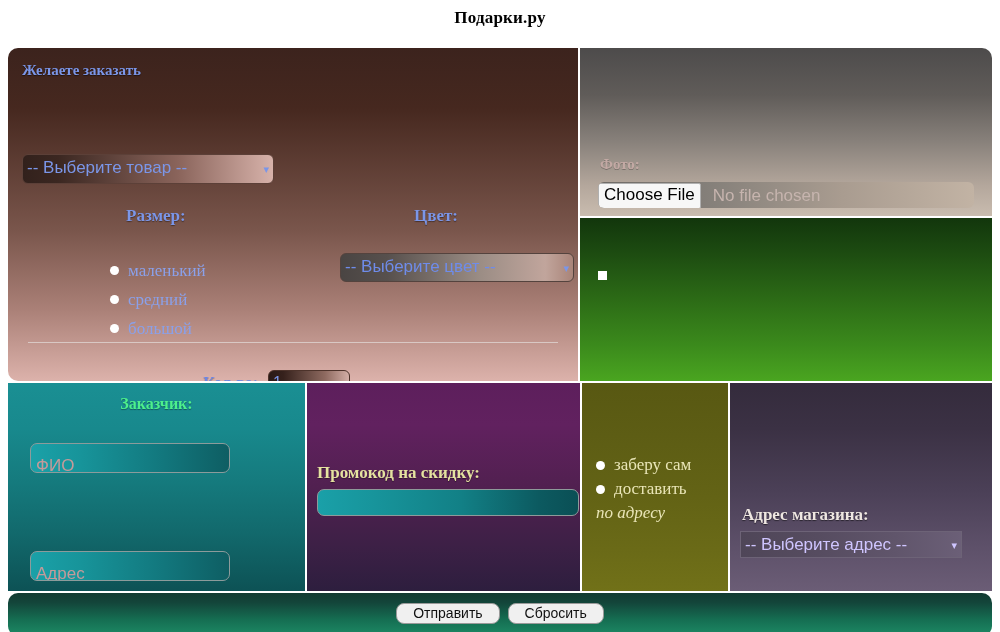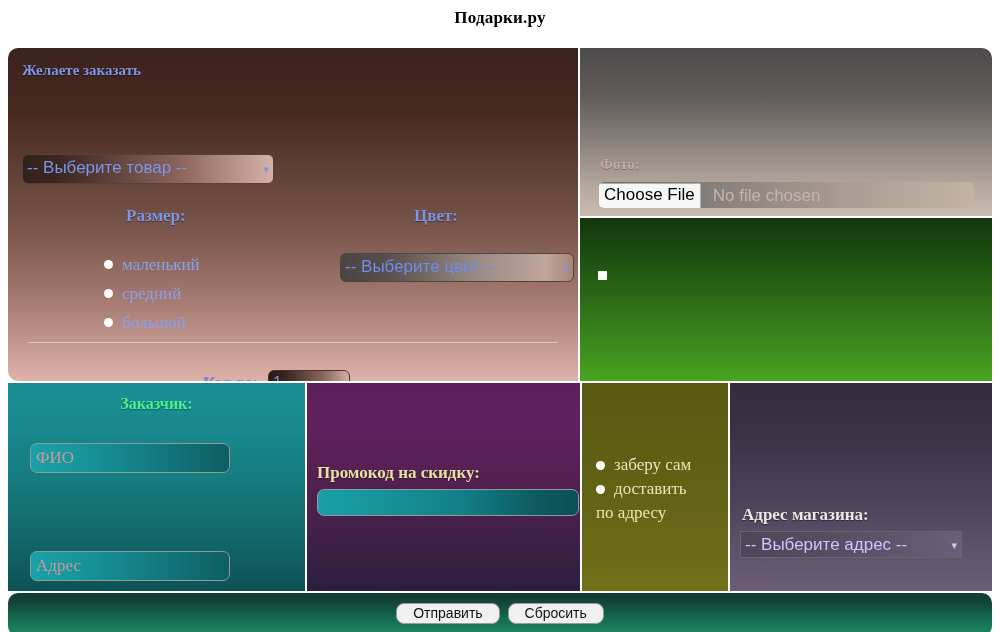--- a/index.html
+++ b/index.html
@@ -89,21 +89,21 @@
     position: absolute;
     left: 406px; top: 158px;
     font-weight: bold; font-size: 17px;
     color: #7b96e8;
     text-shadow: 0 1px 1px rgba(0,0,0,.4);
   }
 
   .size-list {
     position: absolute;
     left: 96px; top: 204px;
-    margin: 0; padding: 0;
+    margin: 6px; padding: 0;
     list-style: none;
   }
   .size-list li {
     position: relative;
     padding-left: 18px;
     height: 29px;
     font-size: 17px;
     color: #8aa0ea;
     line-height: 25px;
   }
@@ -262,24 +262,24 @@
   }
   .txt-input {
     position: absolute;
     left: 22px;
     width: 200px; height: 30px;
     box-sizing: border-box;
     border: 1px solid #8c9b9b;
     border-radius: 7px;
     background: linear-gradient(to right, #1aa1a8 0%, #17949a 25%, #137c82 60%, #0e5e63 100%);
     color: #c49a9a;
-    font-family: Liberation Serif, serif;
+    font-family: Liberation Sans, sans-serif;
     font-size: 17px;
     line-height: 28px;
-    padding: 0 5px;
+    padding: 8px 5px;
     white-space: nowrap;
     overflow: hidden;
   }
   .txt-fio   { top: 60px; }
   .txt-phone { top: 114px; }
   .txt-addr  { top: 168px; }
 
   
   .panel-promo {
     left: 299px; top: 335px; width: 273px; height: 208px;
@@ -321,21 +321,21 @@
     line-height: 24px;
     color: #e9e5b7;
   }
   .delivery-list li .radio-dot {
     position: absolute;
     left: 0; top: 8px;
     width: 9px; height: 9px;
     border-radius: 50%;
     background: #ffffff;
   }
-  .delivery-list li .wrap2 { margin-left: -18px; display: block; }
+  .delivery-list li .wrap2 { margin-left: -18px; display: block; font-style: italic; }
 
   
   .panel-shop {
     left: 722px; top: 335px; width: 262px; height: 208px;
     border-radius: 0 0 0 0;
     background: linear-gradient(to bottom, #342b3c 0%, #3b3144 22%, #4b4057 52%, #5d5069 78%, #6b5d76 100%);
   }
   .lbl-shop {
     position: absolute;
     left: 12px; top: 122px;

